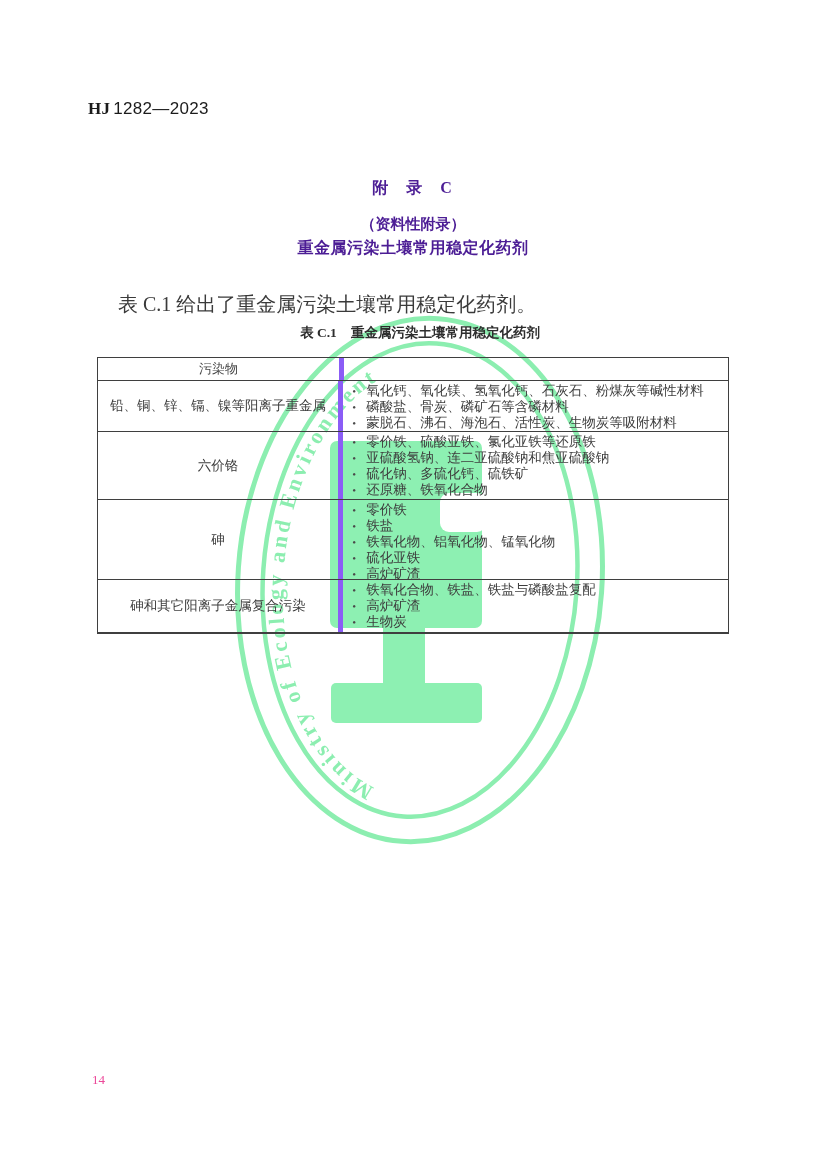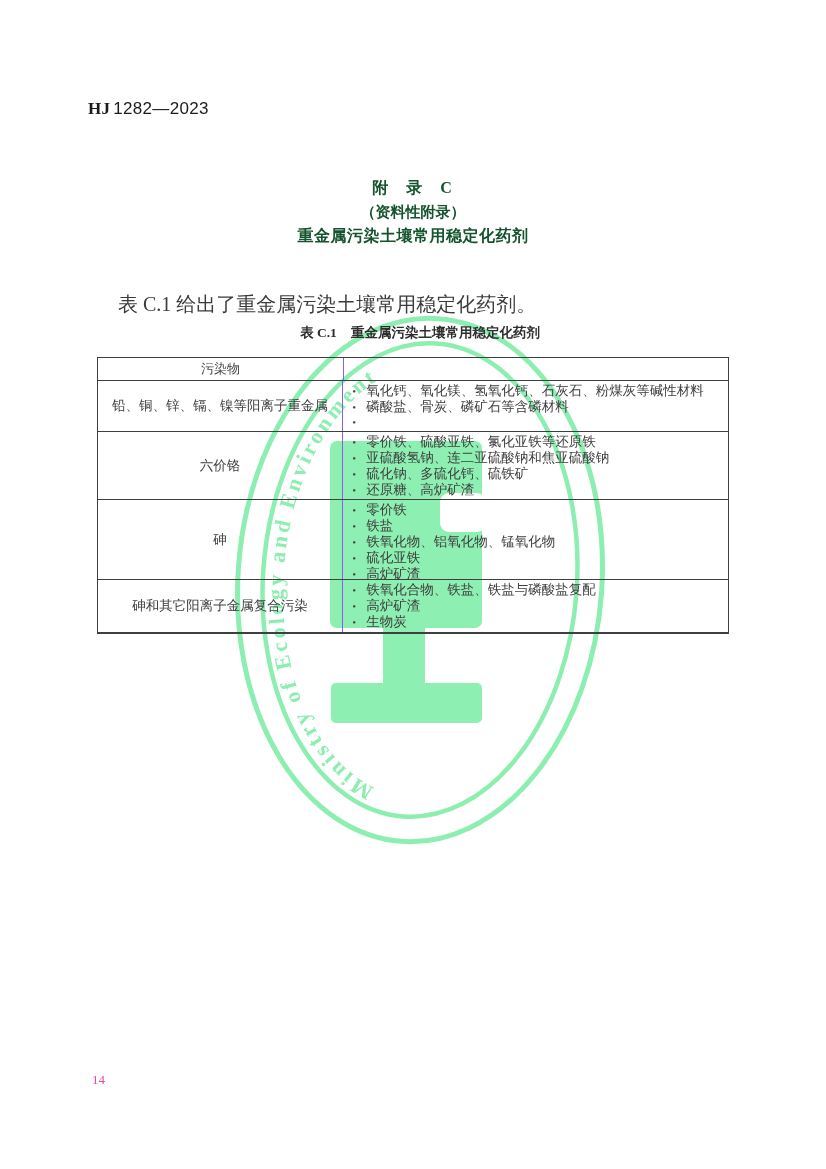--- a/index.html
+++ b/index.html
@@ -19,45 +19,45 @@
   
   .content{position:absolute;left:0;top:0;width:826px;height:1169px;z-index:2;}
   .doc-header{
     position:absolute;left:88px;top:99px;
     font-size:17px;color:#1b1b1b;letter-spacing:0.3px;
   }
   .doc-header .prefix{font-weight:bold;font-family:"Liberation Serif",serif;}
   .doc-header .num{font-family:"Liberation Sans","DejaVu Sans",sans-serif;font-weight:400;margin-left:3px;}
   .title-block{
     position:absolute;left:0;top:176px;width:826px;
-    text-align:center;line-height:24px;color:#14532d;
+    text-align:center;line-height:24px;color:#4c1d95;
   }
   .title-line1{font-size:16px;font-weight:bold;word-spacing:10px;letter-spacing:2px;}
-  .title-line2{font-size:15px;font-weight:bold;}
+  .title-line2{font-size:15px;font-weight:bold;margin-top:12px;}
   .title-line3{font-size:16px;font-weight:bold;letter-spacing:0.5px;}
   .intro{
     position:absolute;left:97px;top:291px;width:640px;
     padding-left:21px;font-size:20px;color:#3a3a3a;margin:0;
   }
   .tbl-caption{
     position:absolute;left:0;top:324px;width:826px;text-align:center;
     font-size:13.5px;font-weight:bold;color:#2e2e2e;padding-left:7px;
   }
   .tbl-caption .cap-label{margin-right:14px;}
   
   .tbl{
     position:absolute;left:97px;top:357px;width:632px;
     border:1.5px solid #3f3f3f;border-bottom-width:2px;
     box-sizing:border-box;
     font-size:13.5px;color:#3d3d3d;
     background:transparent;
   }
   .trow{display:flex;border-top:1.5px solid #3f3f3f;}
   .trow.thead{border-top:none;}
-  .c1{width:246px;box-sizing:border-box;border-right:1px solid #8b5cf6;
+  .c1{width:246px;box-sizing:border-box;border-right:5px solid #8b5cf6;
       display:flex;align-items:center;justify-content:center;text-align:center;
       padding:2px 6px;}
   .c2{width:386px;box-sizing:border-box;display:flex;flex-direction:column;
       justify-content:space-evenly;padding:2px 6px 2px 9px;}
   .thead{height:22px;font-size:13px;color:#444;}
   .thead .c1,.thead .c2{align-items:center;justify-content:center;flex-direction:row;text-align:center;padding:0;}
   .r1{height:50px;} .r2{height:67px;} .r3{height:79px;} .r4{height:52px;}
   .agent{display:flex;align-items:baseline;line-height:15px;}
   .blt{width:14px;flex:0 0 14px;font-size:11px;color:#4a4a4a;}
   .page-number{
@@ -118,20 +118,21 @@
           <div class="agent">
               <span class="blt">•</span>
               <span>氧化钙、氧化镁、氢氧化钙、石灰石、粉煤灰等碱性材料</span>
             </div>
           <div class="agent">
               <span class="blt">•</span>
               <span>磷酸盐、骨炭、磷矿石等含磷材料</span>
             </div>
           <div class="agent">
               <span class="blt">•</span>
+              <span>蒙脱石、沸石、海泡石、活性炭、生物炭等吸附材料</span>
             </div>
         </div>
       </div>
 
       <div class="trow r2">
         <div class="c1">六价铬</div>
         <div class="c2">
           <div class="agent">
               <span class="blt">•</span>
               <span>零价铁、硫酸亚铁、氯化亚铁等还原铁</span>
@@ -139,21 +140,21 @@
           <div class="agent">
               <span class="blt">•</span>
               <span>亚硫酸氢钠、连二亚硫酸钠和焦亚硫酸钠</span>
             </div>
           <div class="agent">
               <span class="blt">•</span>
               <span>硫化钠、多硫化钙、硫铁矿</span>
             </div>
           <div class="agent">
               <span class="blt">•</span>
-              <span>还原糖、高炉矿渣</span>
+              <span>还原糖、铁氧化合物</span>
             </div>
         </div>
       </div>
 
       <div class="trow r3">
         <div class="c1">砷</div>
         <div class="c2">
           <div class="agent">
               <span class="blt">•</span>
               <span>零价铁</span>

